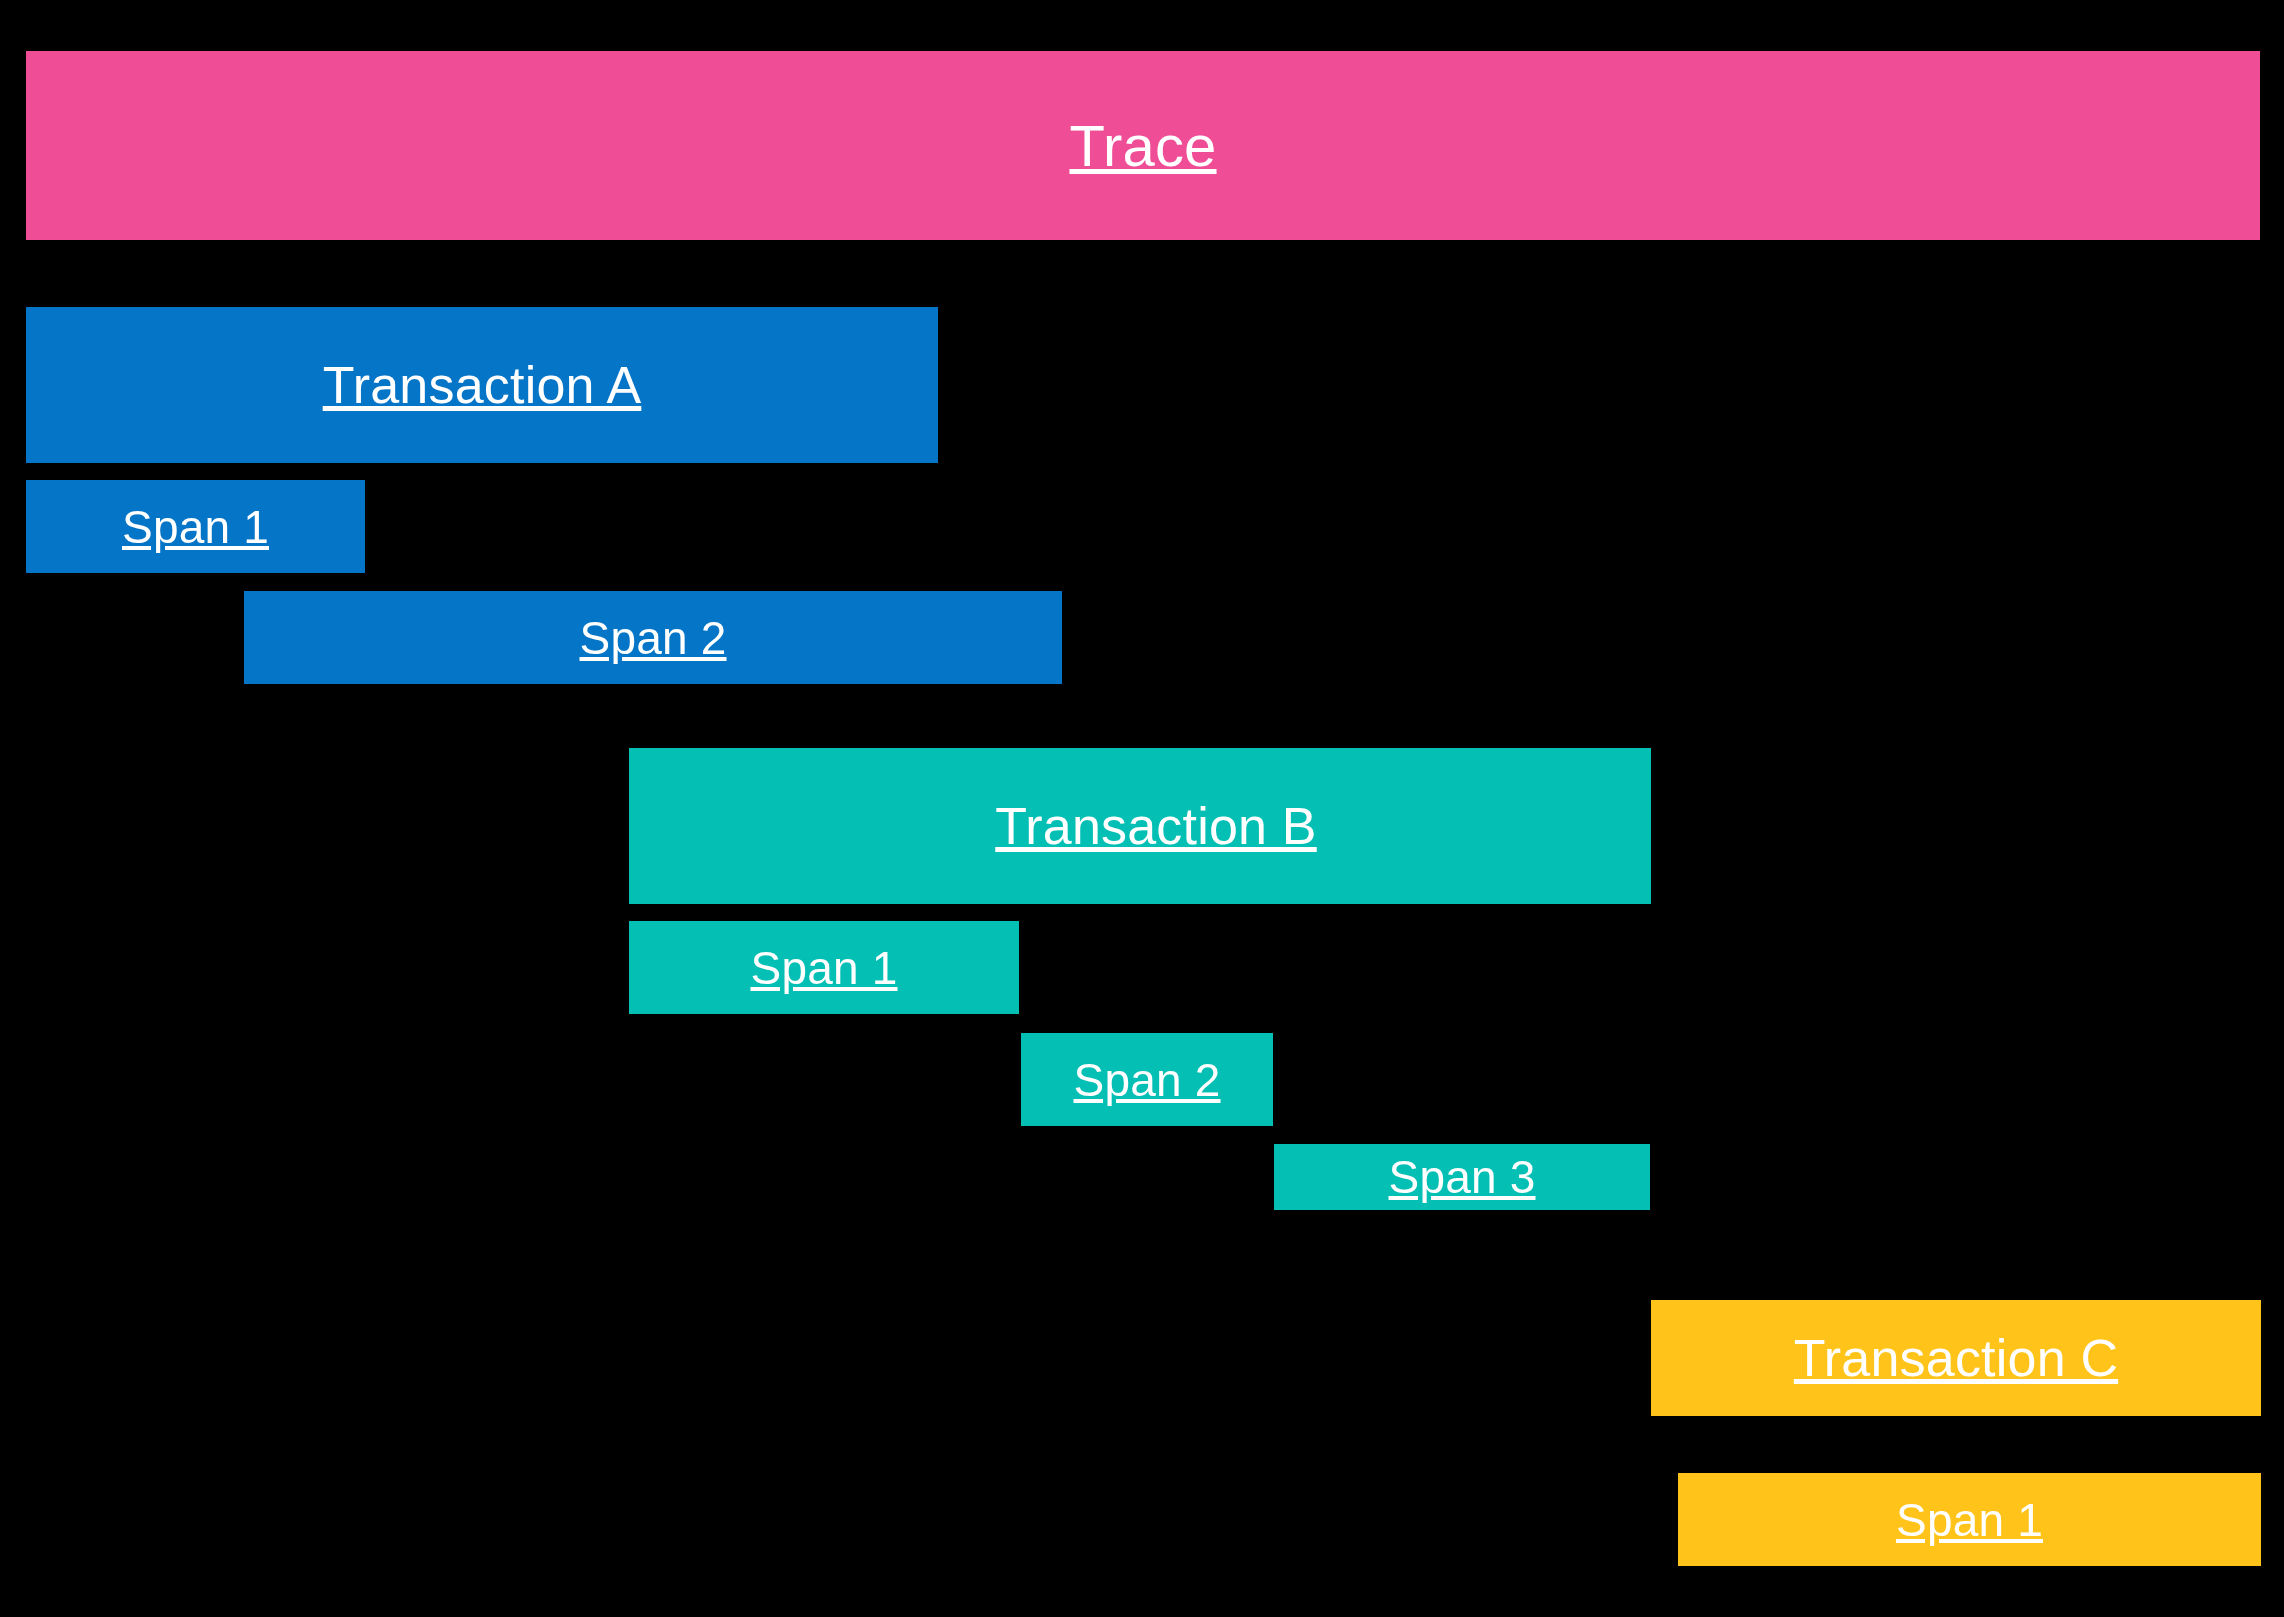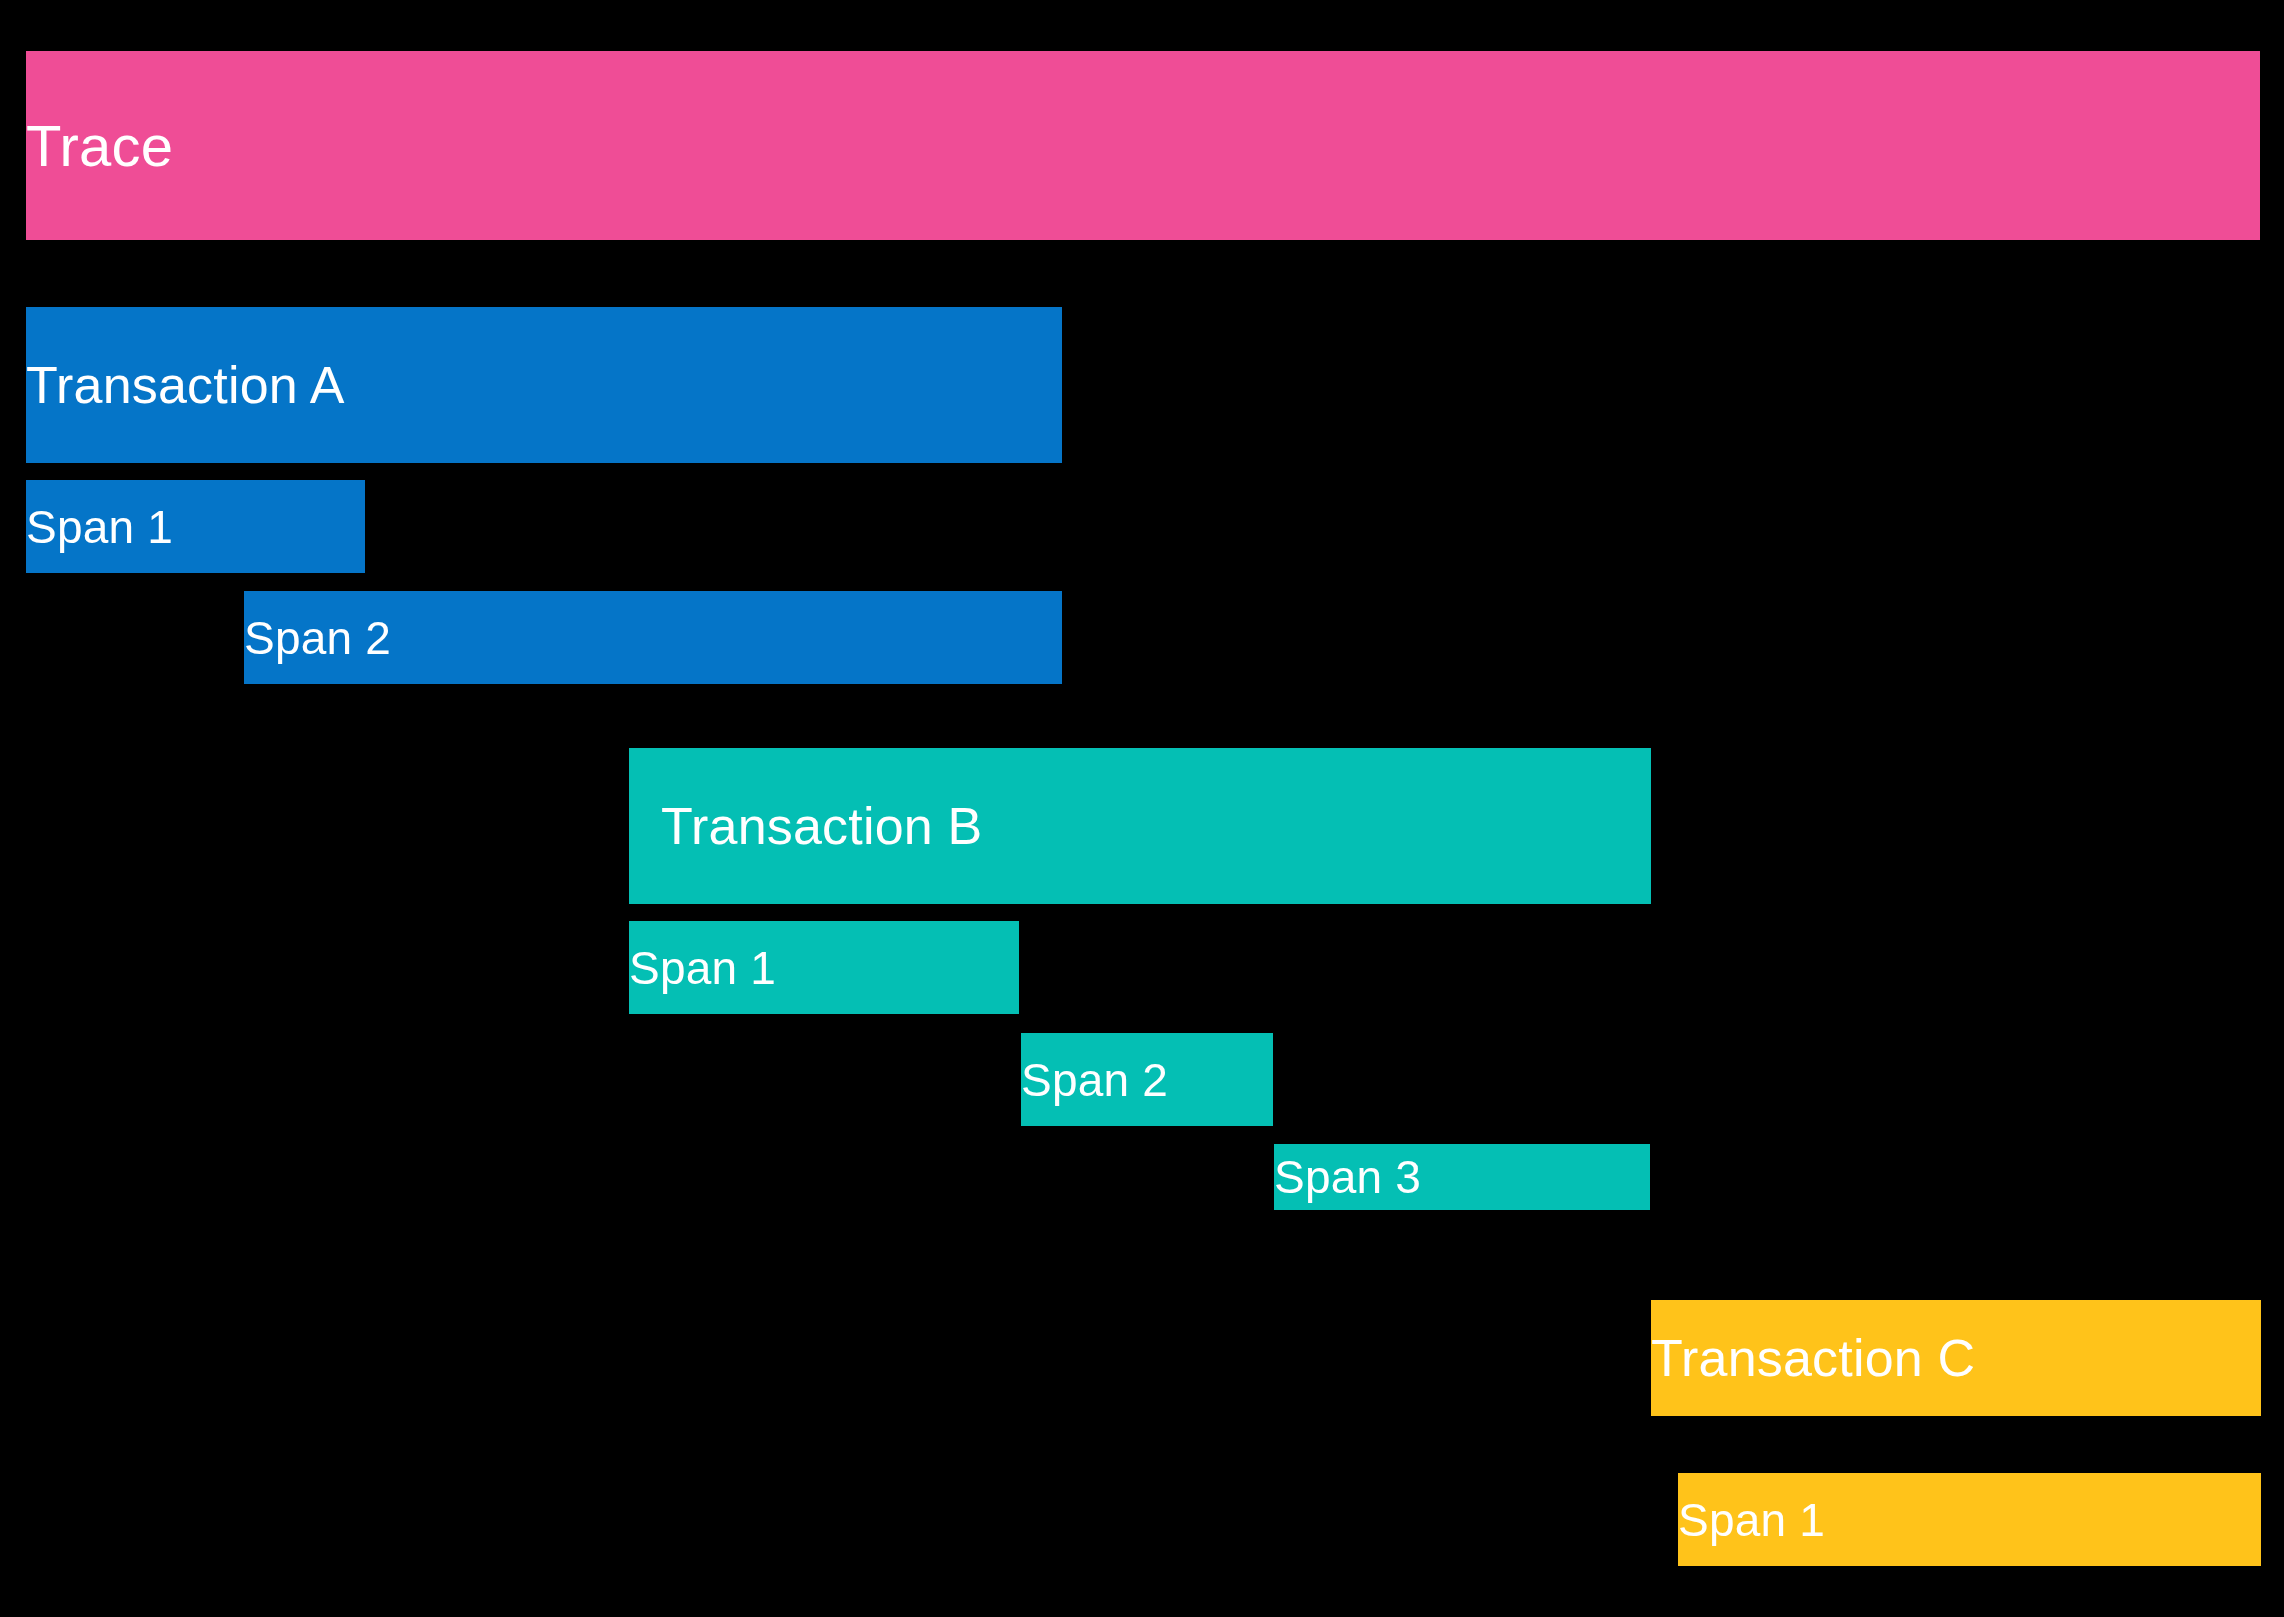--- a/index.html
+++ b/index.html
@@ -14,43 +14,45 @@
     height: 1618px;
     background: #000000;
     overflow: hidden;
     font-family: "Liberation Sans", sans-serif;
   }
   .bar {
     position: absolute;
     box-sizing: border-box;
     display: flex;
     align-items: center;
+    justify-content: center;
     color: #ffffff;
     white-space: nowrap;
     overflow: visible;
+    text-decoration: underline;
   }
   .bar-label {
     display: block;
     line-height: 1;
     font-weight: 400;
     letter-spacing: 0.2px;
   }
   
   .tier-trace .bar-label   { font-size: 58px; }
   .tier-txn   .bar-label   { font-size: 52px; }
   .tier-span  .bar-label   { font-size: 46px; }
 </style>
 </head>
 <body>
 
 <div id="canvas" style="width: 2284px; height: 1618px; background: rgb(0, 0, 0);">
     <div class="bar tier-trace" style="left: 26px; top: 51px; width: 2234px; height: 189px; background: rgb(239, 77, 150); color: rgb(255, 255, 255);">
       <span class="bar-label">Trace</span>
     </div>
-    <div class="bar tier-txn" style="left: 26px; top: 307px; width: 1036px; height: 156px; background: rgb(5, 117, 200); color: rgb(255, 255, 255);">
+    <div class="bar tier-txn" style="left: 26px; top: 307px; width: 912px; height: 156px; background: rgb(5, 117, 200); color: rgb(255, 255, 255);">
       <span class="bar-label">Transaction A</span>
     </div>
     <div class="bar tier-span" style="left: 26px; top: 480px; width: 339px; height: 93px; background: rgb(5, 117, 200); color: rgb(255, 255, 255);">
       <span class="bar-label">Span 1</span>
     </div>
     <div class="bar tier-span" style="left: 244px; top: 591px; width: 818px; height: 93px; background: rgb(5, 117, 200); color: rgb(255, 255, 255);">
       <span class="bar-label">Span 2</span>
     </div>
     <div class="bar tier-txn" style="left: 629px; top: 748px; width: 1022px; height: 156px; background: rgb(4, 191, 180); color: rgb(255, 255, 255); padding-left: 32px;">
       <span class="bar-label">Transaction B</span>

